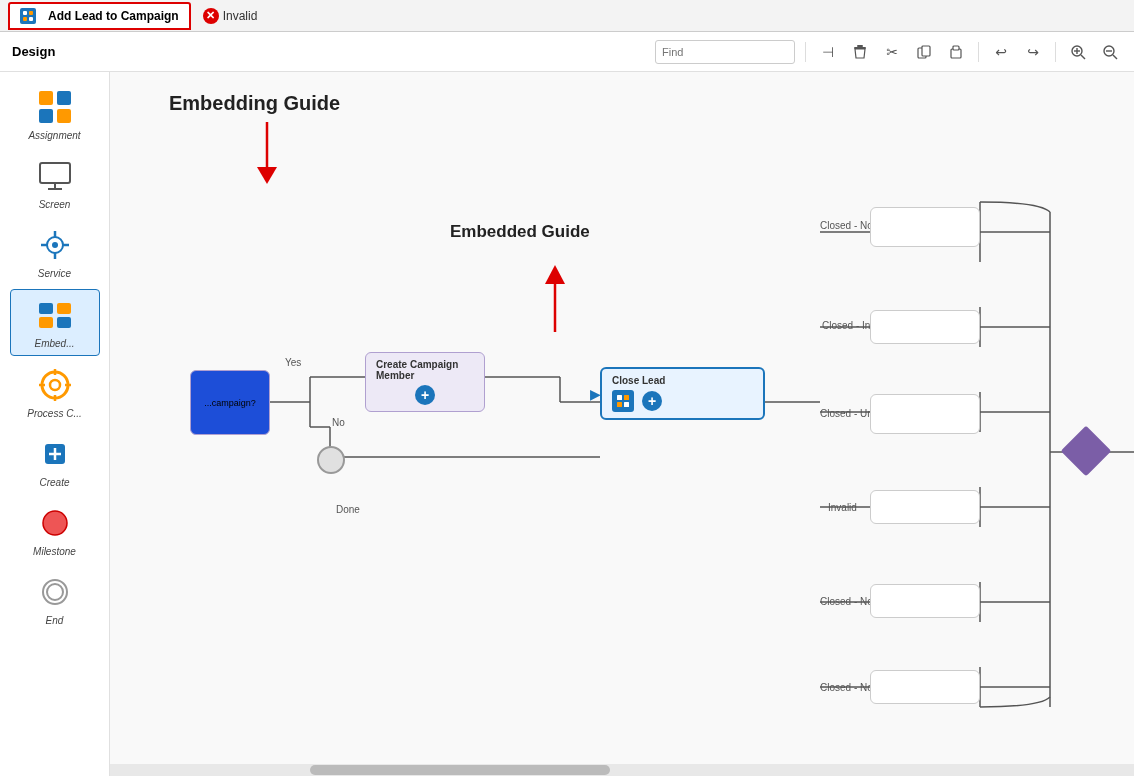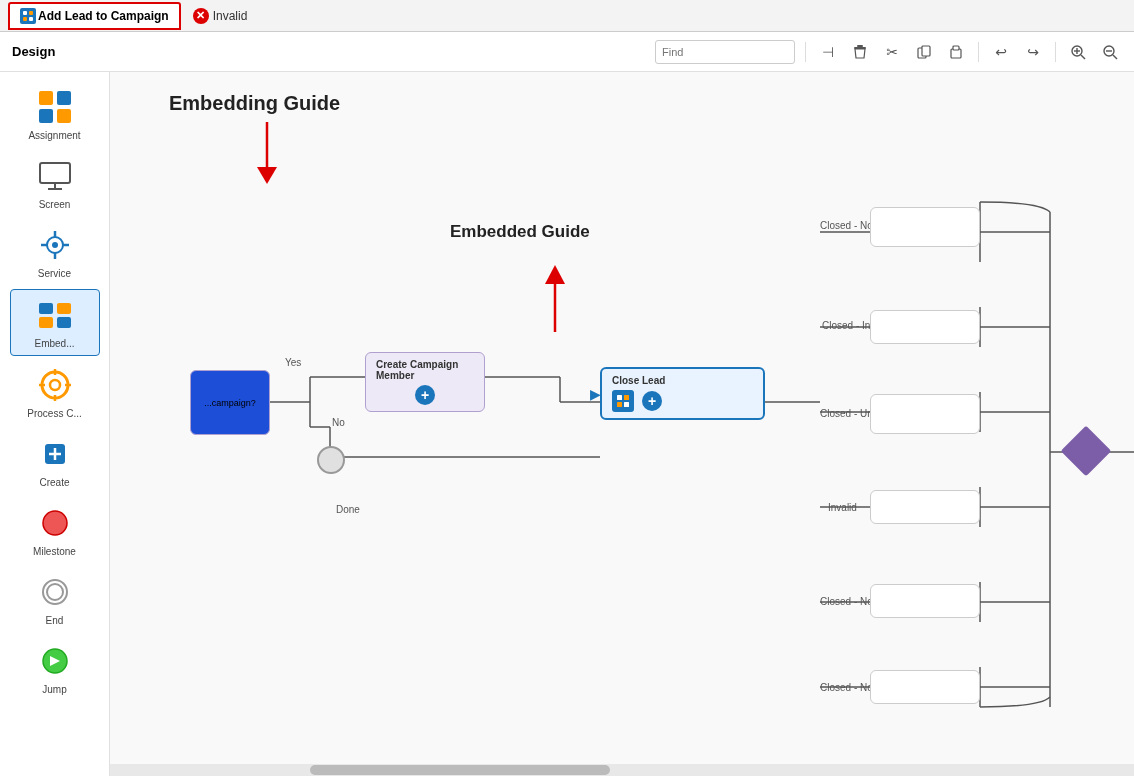--- a/index.html
+++ b/index.html
@@ -11,21 +11,21 @@
       align-items: center;
       height: 32px;
       background: #f3f3f3;
       border-bottom: 1px solid #ccc;
       padding: 0 8px;
       gap: 4px;
     }
     .tab-item {
       display: flex;
       align-items: center;
-      gap: 2px;
+      gap: 12px;
       padding: 4px 10px;
       background: #fff;
       border: 2px solid #d00;
       border-radius: 3px 3px 0 0;
       font-size: 12px;
       font-weight: 600;
       cursor: pointer;
       height: 28px;
     }
     .tab-icon {
@@ -116,20 +116,21 @@
     .left-panel {
       width: 110px;
       background: #fff;
       border-right: 1px solid #e0e0e0;
       display: flex;
       flex-direction: column;
       align-items: center;
       padding: 10px 0;
       gap: 4px;
       overflow-y: auto;
+      font-style: italic;
     }
     .panel-item {
       display: flex;
       flex-direction: column;
       align-items: center;
       width: 90px;
       padding: 6px 4px;
       border-radius: 4px;
       cursor: grab;
       gap: 4px;
@@ -412,29 +413,20 @@
       <div class="pi-icon">
         <svg width="36" height="36" viewBox="0 0 36 36">
           <circle cx="18" cy="18" r="12" fill="none" stroke="#999" stroke-width="2"></circle>
           <circle cx="18" cy="18" r="8" fill="none" stroke="#999" stroke-width="2"></circle>
         </svg>
       </div>
       <span class="panel-item-label">End</span>
     </div>
 
 
-    <div class="panel-item">
-      <div class="pi-icon">
-        <svg width="36" height="36" viewBox="0 0 36 36">
-          <circle cx="18" cy="18" r="12" fill="#4c4" stroke="#2a2" stroke-width="1.5"></circle>
-          <path d="M13 13 L23 18 L13 23 Z" fill="#fff"></path>
-        </svg>
-      </div>
-      <span class="panel-item-label">Jump</span>
-    </div>
 
   </div>
 
   <div class="canvas">
 
     <svg class="canvas-svg">
 
       <line x1="135" y1="330" x2="200" y2="330" stroke="#555" stroke-width="1.5"></line>
 
       <line x1="200" y1="305" x2="200" y2="355" stroke="#555" stroke-width="1.5"></line>

